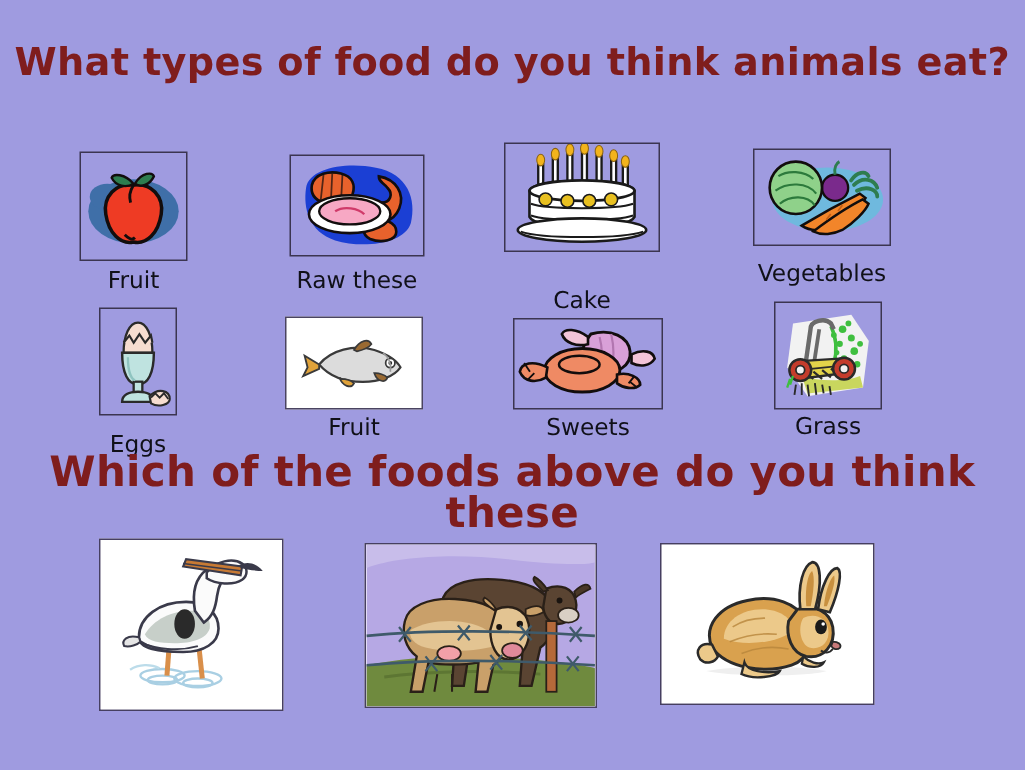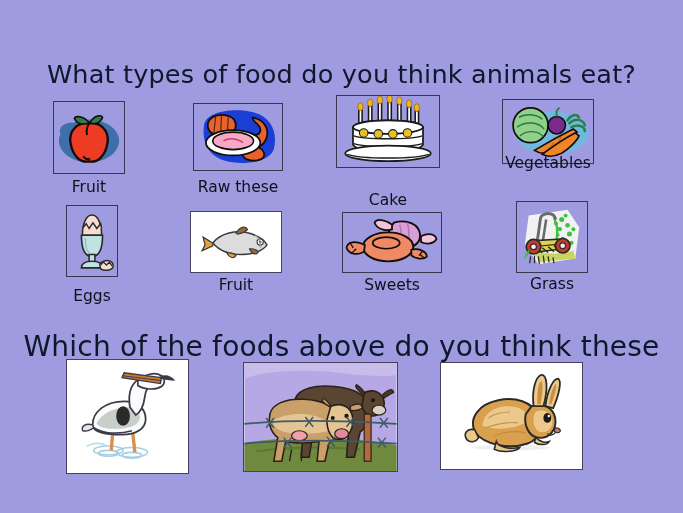--- a/index.html
+++ b/index.html
@@ -19,25 +19,24 @@
     width: 683px;
     height: 513px;
     background: #9f9be0;
   }
 
   
   .heading {
     position: absolute;
     width: 100%;
     text-align: center;
-    color: #0f172a;
+    color: #7f1d1d;
     font-family: "DejaVu Sans", sans-serif;
-    font-weight: 400;
+    font-weight: 700;
     letter-spacing: 0.2px;
-    margin-top: 32px;
   }
   #title-question {
     top: 27px;
     font-size: 25.5px;
     line-height: 30px;
   }
   #second-question {
     top: 301px;
     font-size: 28px;
     line-height: 27px;
@@ -175,21 +174,21 @@
         <circle cx="28" cy="26" r="18" fill="#8fd18a" stroke="#120d0d" stroke-width="1.8"></circle>
         <path d="M16 18 C22 14 34 14 40 20 M14 28 C22 22 36 22 42 30 M17 37 C24 31 36 31 41 38" stroke="#2c7a3c" stroke-width="1.5" fill="none"></path>
 
         <path d="M68 24 C74 18 82 20 84 26 M70 28 C78 24 84 28 84 32 M66 21 C70 15 76 14 78 18" stroke="#2e7d4f" stroke-width="2.6" fill="none" stroke-linecap="round"></path>
 
         <path d="M72 30 C60 36 42 46 32 52 C38 56 46 56 52 53 C62 48 72 40 76 33 Z" fill="#f2852a" stroke="#120d0d" stroke-width="1.7"></path>
         <path d="M74 34 C62 40 48 50 40 56 C46 59 54 58 60 55 C68 50 76 42 78 37 Z" fill="#f2852a" stroke="#120d0d" stroke-width="1.7"></path>
         <path d="M60 38 L57 42 M52 44 L49 48" stroke="#c45f15" stroke-width="1.2"></path>
       </svg>
     </div>
-    <div class="caption" style="top:55px;">Vegetables</div>
+    <div class="caption" style="top:74px;">Vegetables</div>
   </div>
 
   <div class="food-item" style="left:66px; top:205px; width:52px;">
     <div class="frame" style="left:0; top:0; width:52px; height:72px; background:#9f9be0;">
       <svg class="art" viewBox="0 0 52 72">
 
         <path d="M16 30 C16 18 20 9 26 9 C32 9 36 18 36 30 Z" fill="#f6ddd0" stroke="#2a2a2a" stroke-width="1.6"></path>
         <path d="M16 23 L20 18 L23 23 L27 17 L31 23 L35 18 L36 23" fill="#f6ddd0" stroke="#2a2a2a" stroke-width="1.5"></path>
 
         <path d="M15 30 C15 44 19 52 26 52 C33 52 37 44 37 30 Z" fill="#bfe3e0" stroke="#2a2a2a" stroke-width="1.7"></path>

